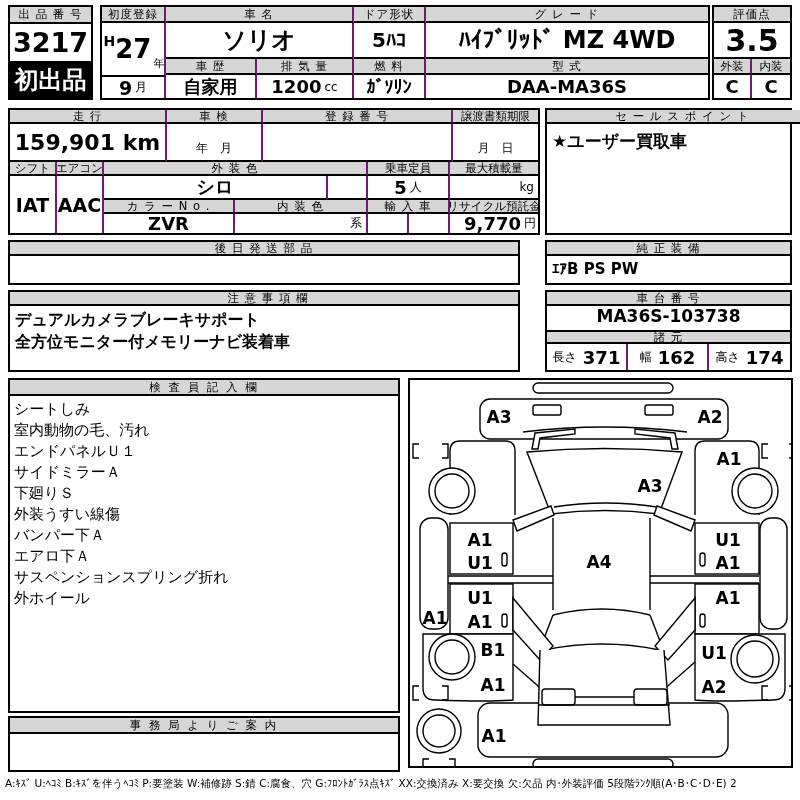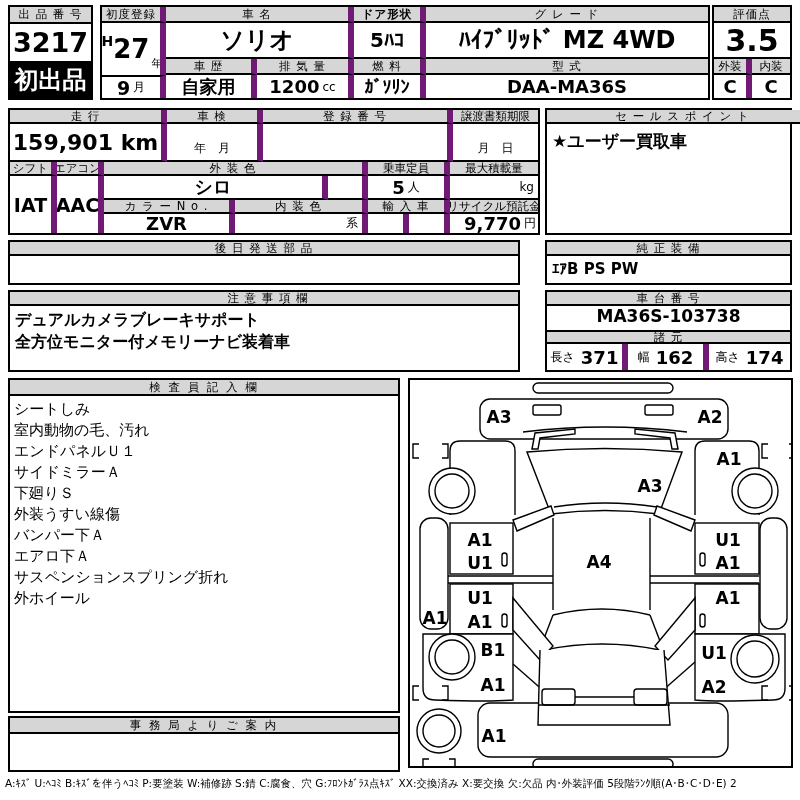--- a/index.html
+++ b/index.html
@@ -1,21 +1,21 @@
 <!DOCTYPE html>
 <html><head>
 <meta charset="utf-8">
 <style>
   html,body{margin:0;padding:0;background:#fff;}
   .sheet{position:relative;width:800px;height:800px;background:#fff;
          font-family:"DejaVu Sans","Liberation Sans",sans-serif;color:#000;overflow:hidden;}
   .box{position:absolute;border:2px solid #000;background:#fff;box-sizing:border-box;}
   .cell{position:absolute;box-sizing:border-box;display:flex;align-items:center;justify-content:center;overflow:hidden;}
   .gray{background:#d6d6d6;}
-  .br{border-right:6px solid #701a75;}
+  .br{border-right:2px solid #701a75;}
   .bb{border-bottom:2px solid #000;}
   .bt{border-top:2px solid #000;}
   .hdr{font-size:11.5px;letter-spacing:1px;white-space:nowrap;}
   .v-big{font-size:24px;font-weight:bold;white-space:nowrap;}
   .v-med{font-size:18px;font-weight:bold;white-space:nowrap;}
   .v-sm{font-size:12px;white-space:nowrap;}
   .right{justify-content:flex-end;}
   .bottom{align-items:flex-end;}
   .unit{font-size:12px;font-weight:normal;margin-left:3px;}
   .blackbox{background:#000;color:#fff;}
@@ -47,21 +47,21 @@
     </div>
     <div class="cell gray bb br hdr" style="left:64px;top:0;width:188px;height:16px;">車 名</div>
     <div class="cell br bb v-big" style="left:64px;top:16px;width:188px;height:36px;">ソリオ</div>
     <div class="cell gray bb br hdr" style="left:64px;top:52px;width:91px;height:16px;">車 歴</div>
     <div class="cell br v-med" style="left:64px;top:68px;width:91px;height:23px;">自家用</div>
     <div class="cell gray bb br hdr" style="left:155px;top:52px;width:97px;height:16px;">排 気 量</div>
     <div class="cell br" style="left:155px;top:68px;width:97px;height:23px;">
       <span class="v-med">1200</span>
       <span class="unit">cc</span>
     </div>
-    <div class="cell gray bb br hdr" style="left:252px;top:0;width:72px;height:16px;font-weight:bold;">ドア形状</div>
+    <div class="cell gray bb br hdr" style="left:252px;top:0;width:72px;height:16px;">ドア形状</div>
     <div class="cell br bb" style="left:252px;top:16px;width:72px;height:36px;font-size:20px;font-weight:bold;">5ﾊｺ</div>
     <div class="cell gray bb br hdr" style="left:252px;top:52px;width:72px;height:16px;">燃 料</div>
     <div class="cell br v-med" style="left:252px;top:68px;width:72px;height:23px;">ｶﾞｿﾘﾝ</div>
     <div class="cell gray bb hdr" style="left:324px;top:0;width:282px;height:16px;">グ レ ー ド</div>
     <div class="cell bb v-big" style="left:324px;top:16px;width:282px;height:36px;">ﾊｲﾌﾞﾘｯﾄﾞ MZ 4WD</div>
     <div class="cell gray bb hdr" style="left:324px;top:52px;width:282px;height:16px;">型 式</div>
     <div class="cell v-med" style="left:324px;top:68px;width:282px;height:23px;">DAA-MA36S</div>
   </div>
 
   <div class="box" style="left:712px;top:5px;width:80px;height:95px;">

